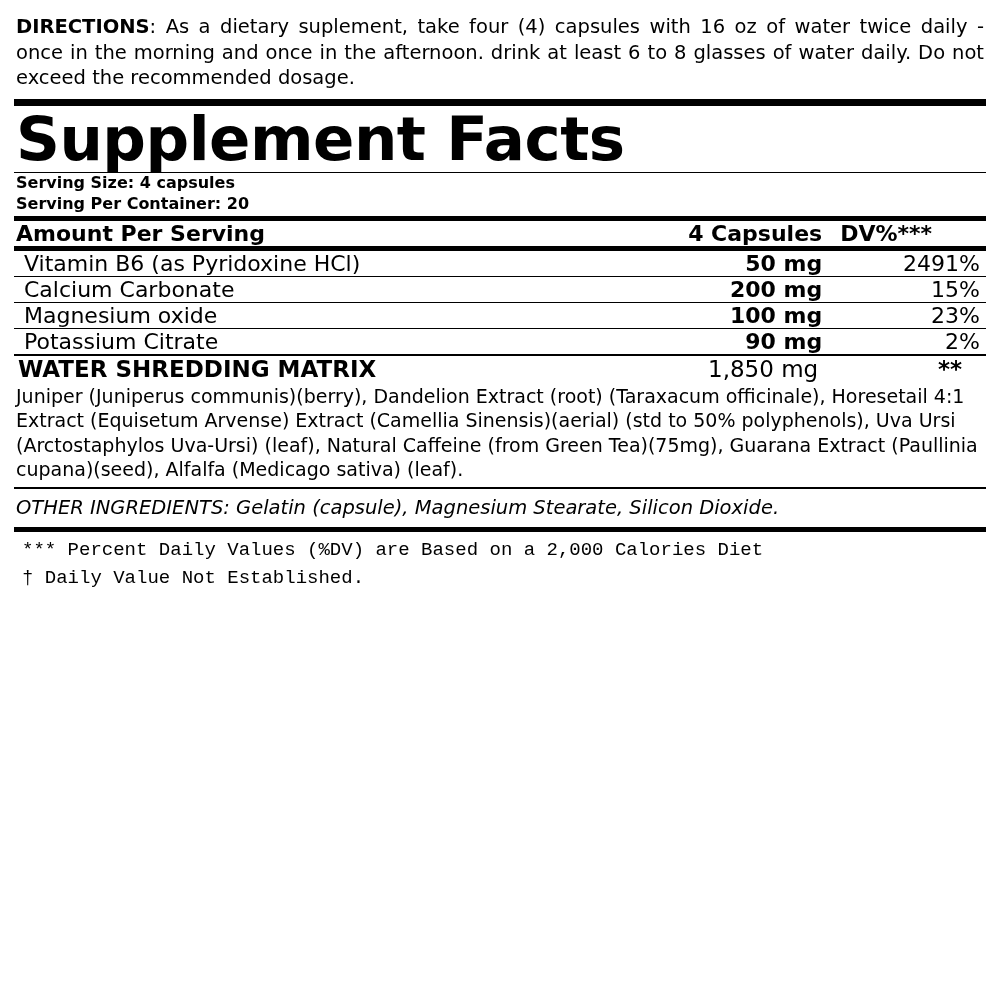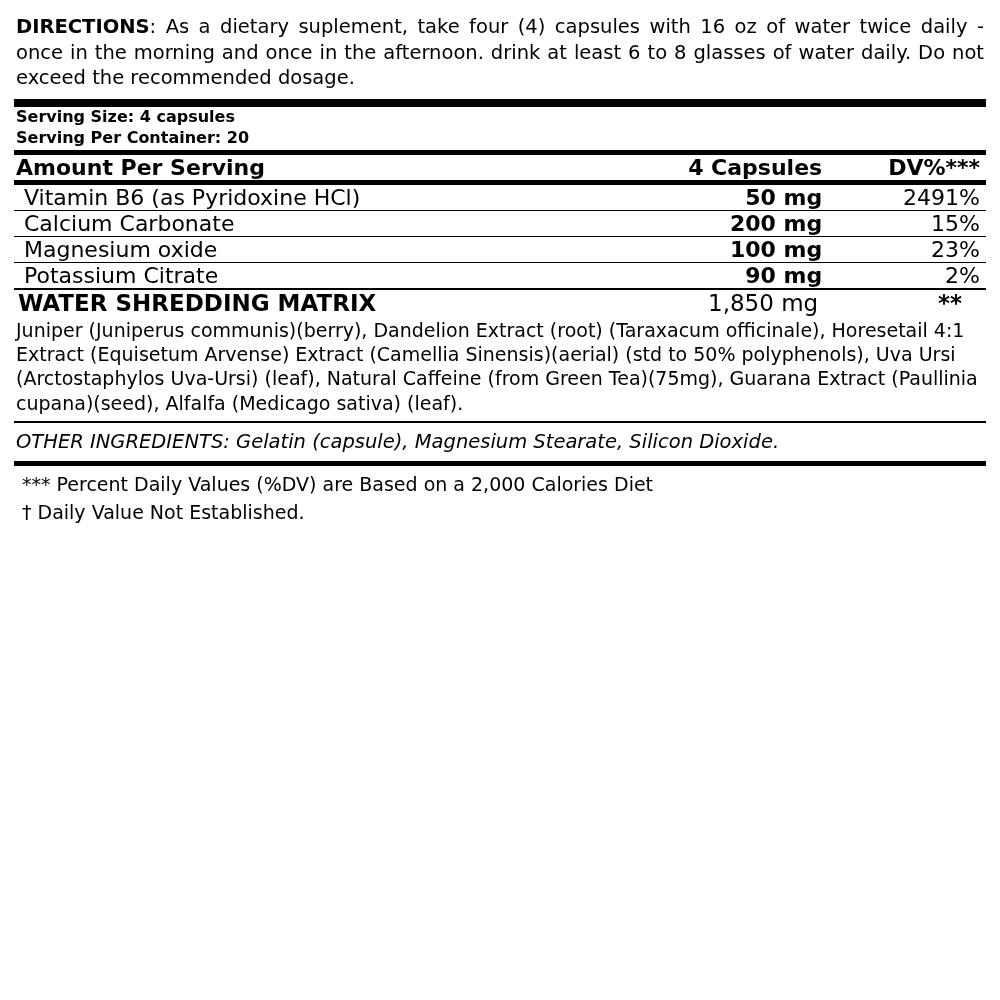--- a/index.html
+++ b/index.html
@@ -87,21 +87,21 @@
   .col-amt  { width: 23%; }
   .col-dv   { width: 15%; }
 
   .hdr-row td {
     font-size: 22px;
     font-weight: bold;
     padding: 5px 0 6px 0;
   }
   .hdr-name { text-align: left; padding-left: 2px !important; }
   .hdr-amt  { text-align: right; padding-right: 18px !important; }
-  .hdr-dv   { text-align: right; padding-right: 6px !important; }
+  .hdr-dv   { text-align: left; padding-right: 6px !important; }
 
   .nut-row td {
     font-size: 22px;
     padding: 6px 0 6px 0;
   }
   .nut-name { text-align: left; padding-left: 10px !important; }
   .nut-amt  { text-align: right; padding-right: 18px !important; font-weight: bold; }
   .nut-dv   { text-align: right; padding-right: 6px !important; }
 
   .matrix-row td {
@@ -125,32 +125,33 @@
     line-height: 1.3;
     margin: 6px 2px 7px 2px;
   }
   .other-ing .lbl { }
 
   .footnotes {
     font-size: 19px;
     line-height: 1.35;
     margin: 6px 2px 0 8px;
   }
-  .footnotes div { margin-bottom: 2px; }
+  .footnotes div { margin-bottom: 2px; font-family: Liberation Mono, monospace; }
   .spacer-xs { height: 2px; }
 </style>
 </head>
 <body>
 
 <div class="panel">
 
   <p class="directions"><span class="lead">DIRECTIONS</span><span>: As a dietary suplement, take four (4) capsules with 16 oz of water twice daily - once in the morning and once in the afternoon. drink at least 6 to 8 glasses of water daily. Do not exceed the recommended dosage.</span></p>
 
   <div class="rule-thick"></div>
 
+  <div class="sf-title">Supplement Facts</div>
 
   <div class="rule-hair"></div>
 
   <div class="serving">Serving Size: 4 capsules</div>
   <div class="serving">Serving Per Container: 20</div>
 
   <div class="spacer-xs"></div>
   <div class="rule-med"></div>
 
   <table class="facts">

